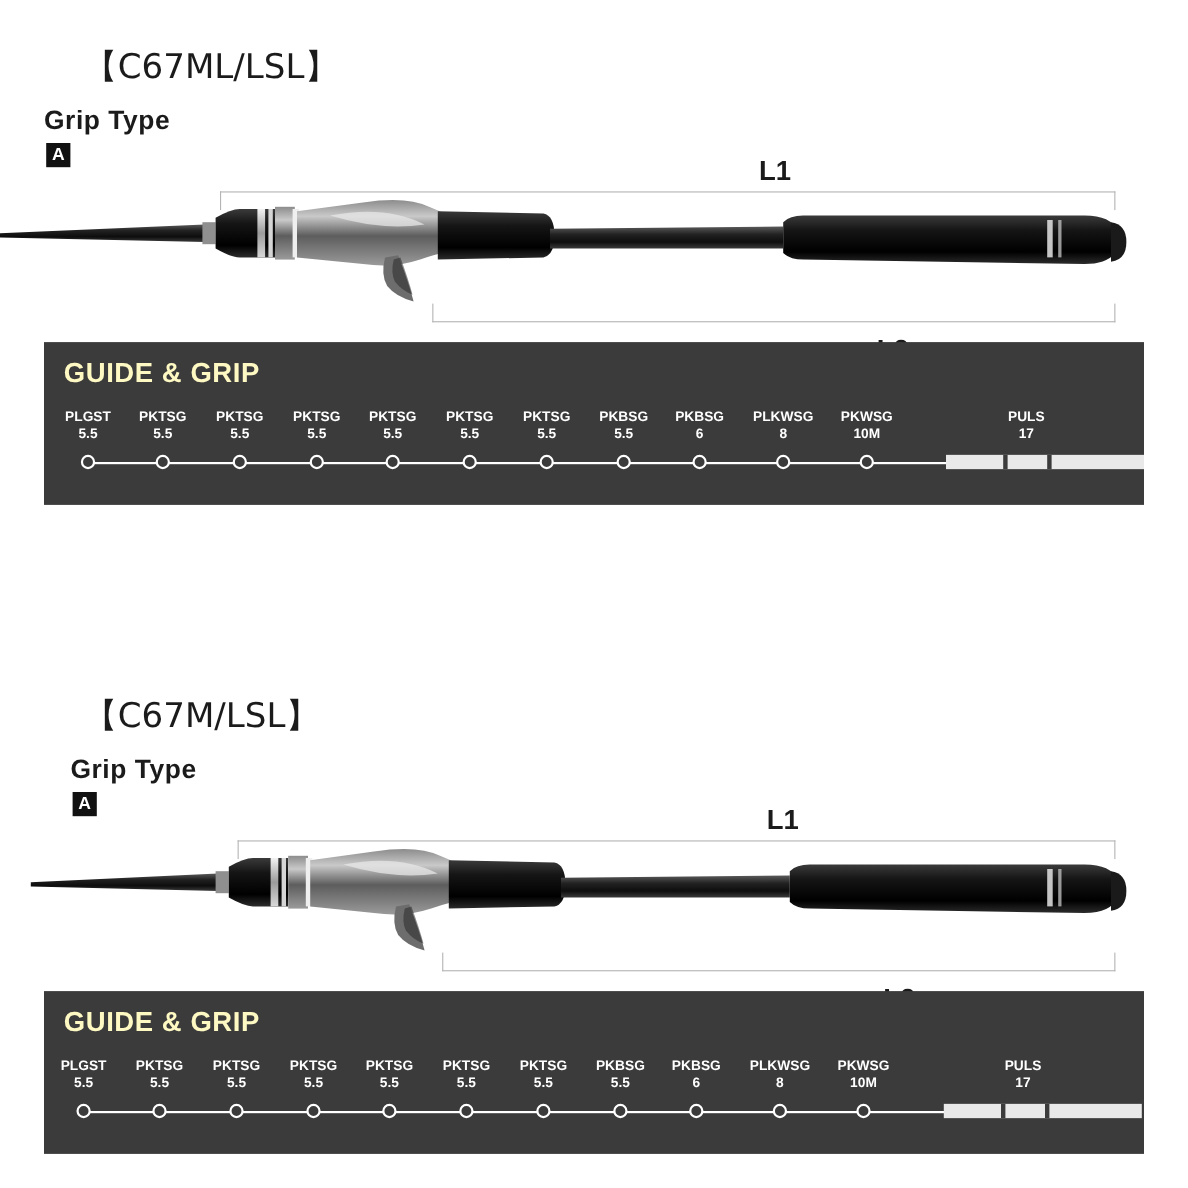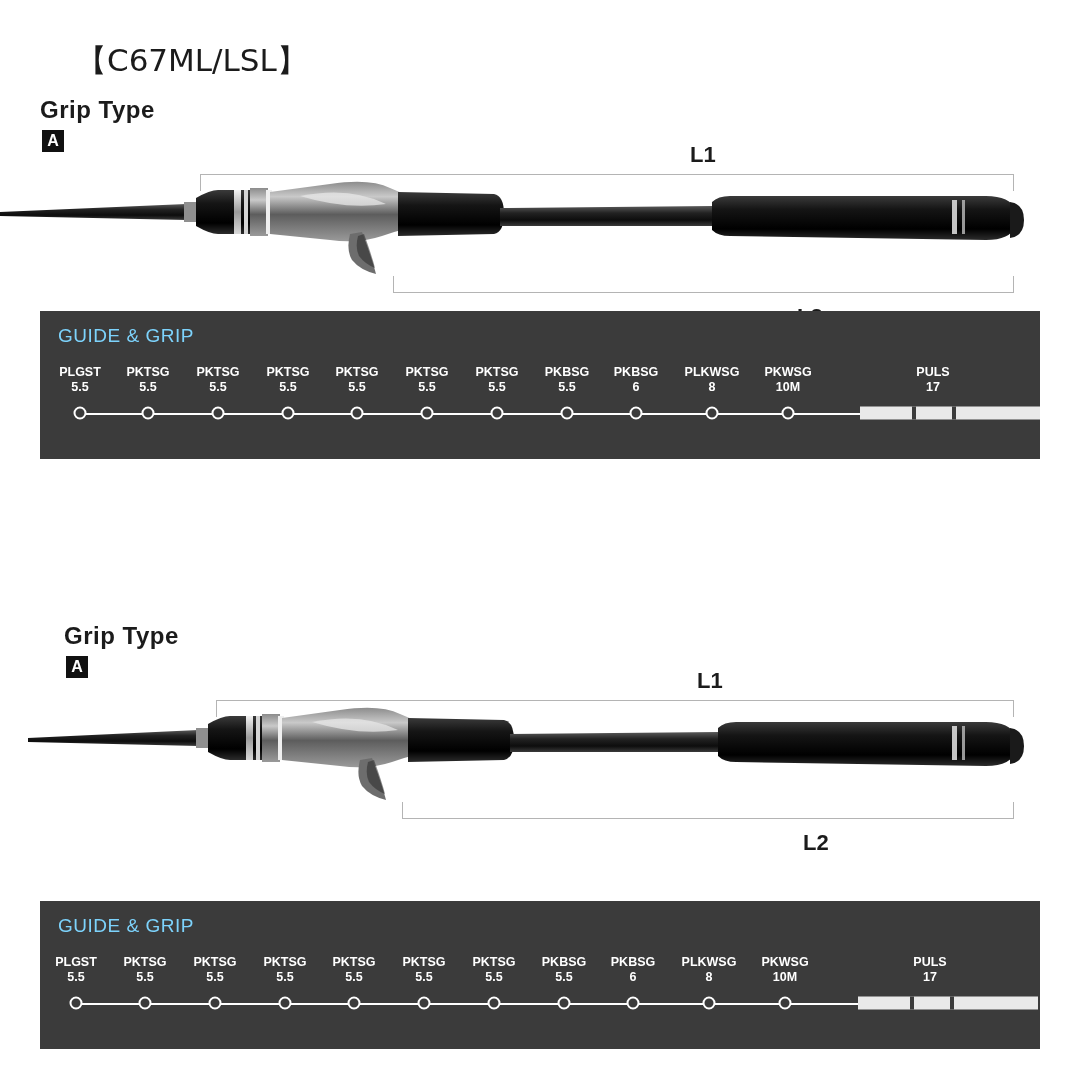--- a/index.html
+++ b/index.html
@@ -60,44 +60,44 @@
   
   .rod-area {
     position: relative;
     width: 1080px;
     height: 160px;
   }
 
   .dim-label {
     position: absolute;
     font-family: "Liberation Sans", sans-serif;
-    font-size: 22px;
+    font-size: 25px;
     font-weight: bold;
     color: #1b1b1b;
   }
 
   
   .bracket {
     position: absolute;
     border-color: #b4b4b4;
     border-style: solid;
   }
 
   
   .panel {
     position: absolute;
     left: 40px;
     width: 1000px;
     background: #3b3b3b;
   }
   .panel-title {
     font-family: "Liberation Sans", sans-serif;
-    font-size: 19px;
-    font-weight: normal;
-    color: #7dd3fc;
+    font-size: 25px;
+    font-weight: bold;
+    color: #fef9c3;
     letter-spacing: 0.5px;
     padding: 14px 0 6px 18px;
   }
   .guides {
     position: relative;
     height: 90px;
   }
   .guide {
     position: absolute;
     transform: translateX(-50%);
@@ -285,20 +285,21 @@
 
       <div class="grip-bar" style="left:820px; top:60px; width:180px;"></div>
       <div class="grip-gap" style="left:872px; top:60px;"></div>
       <div class="grip-gap" style="left:912px; top:60px;"></div>
     </div>
   </div>
 </div>
 
 <div class="section" style="top:608px;">
 
+  <div class="model-title" style="padding-top:22px;">【C67M/LSL】</div>
 
   <div style="margin-top:14px;">
     <div class="grip-type-label" style="margin-left:64px;">Grip Type</div>
     <div class="grip-badge" style="margin-left:66px;">A</div>
   </div>
 
   <div class="rod-area" style="margin-top:-4px;">
 
     <div class="dim-label" style="left:697px; top:-6px;">L1</div>
     <div class="bracket" style="left:216px; top:26px; width:796px; height:16px; border-width:1px 1px 0 1px;"></div>

